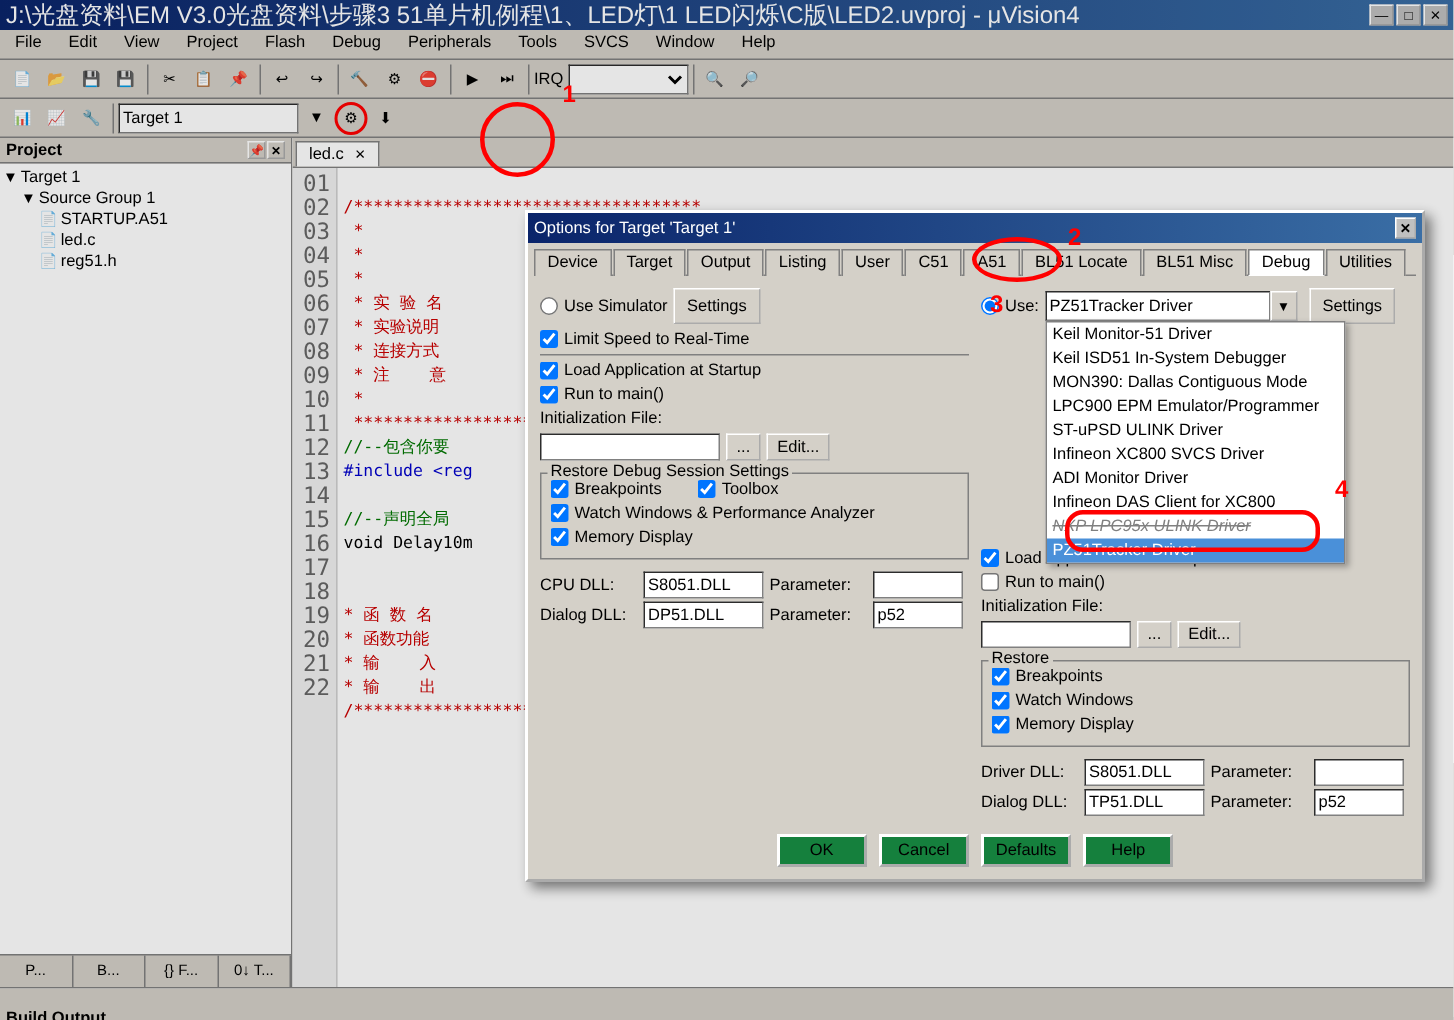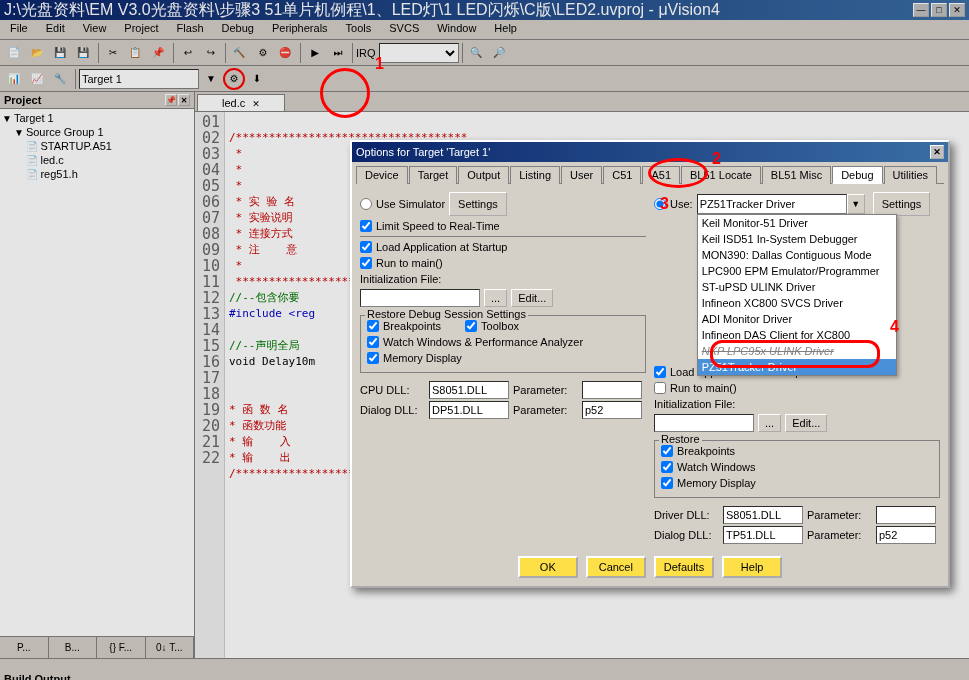--- a/index.html
+++ b/index.html
@@ -37,21 +37,21 @@
     .project-tree { flex: 1; overflow: auto; padding: 2px; font-size: 11px; }
     .tree-item { display: flex; align-items: center; padding: 1px 0; cursor: pointer; white-space: nowrap; }
     .tree-indent { display: inline-block; width: 12px; }
     .tree-icon { margin-right: 2px; font-size: 10px; }
     .panel-tabs { display: flex; border-top: 1px solid #808080; background: #d4d0c8; height: 22px; }
     .panel-tab { flex: 1; display: flex; align-items: center; justify-content: center; font-size: 10px; border-right: 1px solid #808080; cursor: pointer; padding: 0 2px; }
 
     
     .code-area { flex: 1; background: white; display: flex; flex-direction: column; overflow: hidden; }
     .code-tab-bar { background: #d4d0c8; border-bottom: 1px solid #808080; height: 20px; display: flex; align-items: flex-end; padding: 0 2px; }
-    .code-tab { background: white; border: 1px solid #808080; border-bottom: none; padding: 2px 24px; font-size: 11px; cursor: pointer; margin-right: 2px; }
+    .code-tab { background: white; border: 1px solid #808080; border-bottom: none; padding: 2px 8px; font-size: 11px; cursor: pointer; margin-right: 2px; }
     .code-tab-close { font-size: 9px; margin-left: 4px; }
     .code-content { flex: 1; overflow: auto; display: flex; }
     .line-numbers { background: #f0f0f0; border-right: 1px solid #d0d0d0; padding: 2px 4px; color: #666; font-family: monospace; font-size: 15px; min-width: 30px; text-align: right; line-height: 16px; }
     .code-text { flex: 1; padding: 2px 4px; font-family: monospace; font-size: 11px; line-height: 16px; white-space: pre; overflow: auto; }
     .code-line-red { color: #cc0000; }
     .code-line-blue { color: #0000cc; }
     .code-line-green { color: #007700; }
     .code-line-black { color: #000000; }
 
     
@@ -97,21 +97,21 @@
     .form-input { height: 18px; border: 1px inset #808080; background: white; font-size: 11px; padding: 0 2px; }
     .form-input-medium { width: 80px; }
     .form-input-small { width: 60px; }
     
     
     .dll-row { display: flex; align-items: center; gap: 4px; margin-bottom: 2px; }
     .dll-label { font-size: 11px; width: 65px; }
     
     
     .dialog-btn-row { display: flex; justify-content: center; gap: 8px; padding: 6px 4px 4px; }
-    .dialog-btn { height: 22px; min-width: 60px; padding: 0 8px; background: #fde047; border: 2px outset #ffffff; font-size: 11px; cursor: pointer; }
+    .dialog-btn { height: 22px; min-width: 60px; padding: 0 8px; background: #15803d; border: 2px outset #ffffff; font-size: 11px; cursor: pointer; }
 
     
     .dropdown-item.highlighted { background: #4a90d9; color: white; }
 
     .edit-btn { height: 18px; padding: 0 6px; background: #d4d0c8; border: 1px outset #ffffff; font-size: 11px; cursor: pointer; }
 
     .use-row { display: flex; align-items: center; gap: 4px; margin-bottom: 4px; }
     .settings-btn { height: 24px; padding: 0 8px; background: #d4d0c8; border: 1px outset #ffffff; font-size: 11px; cursor: pointer; }
   </style>
 </head>

